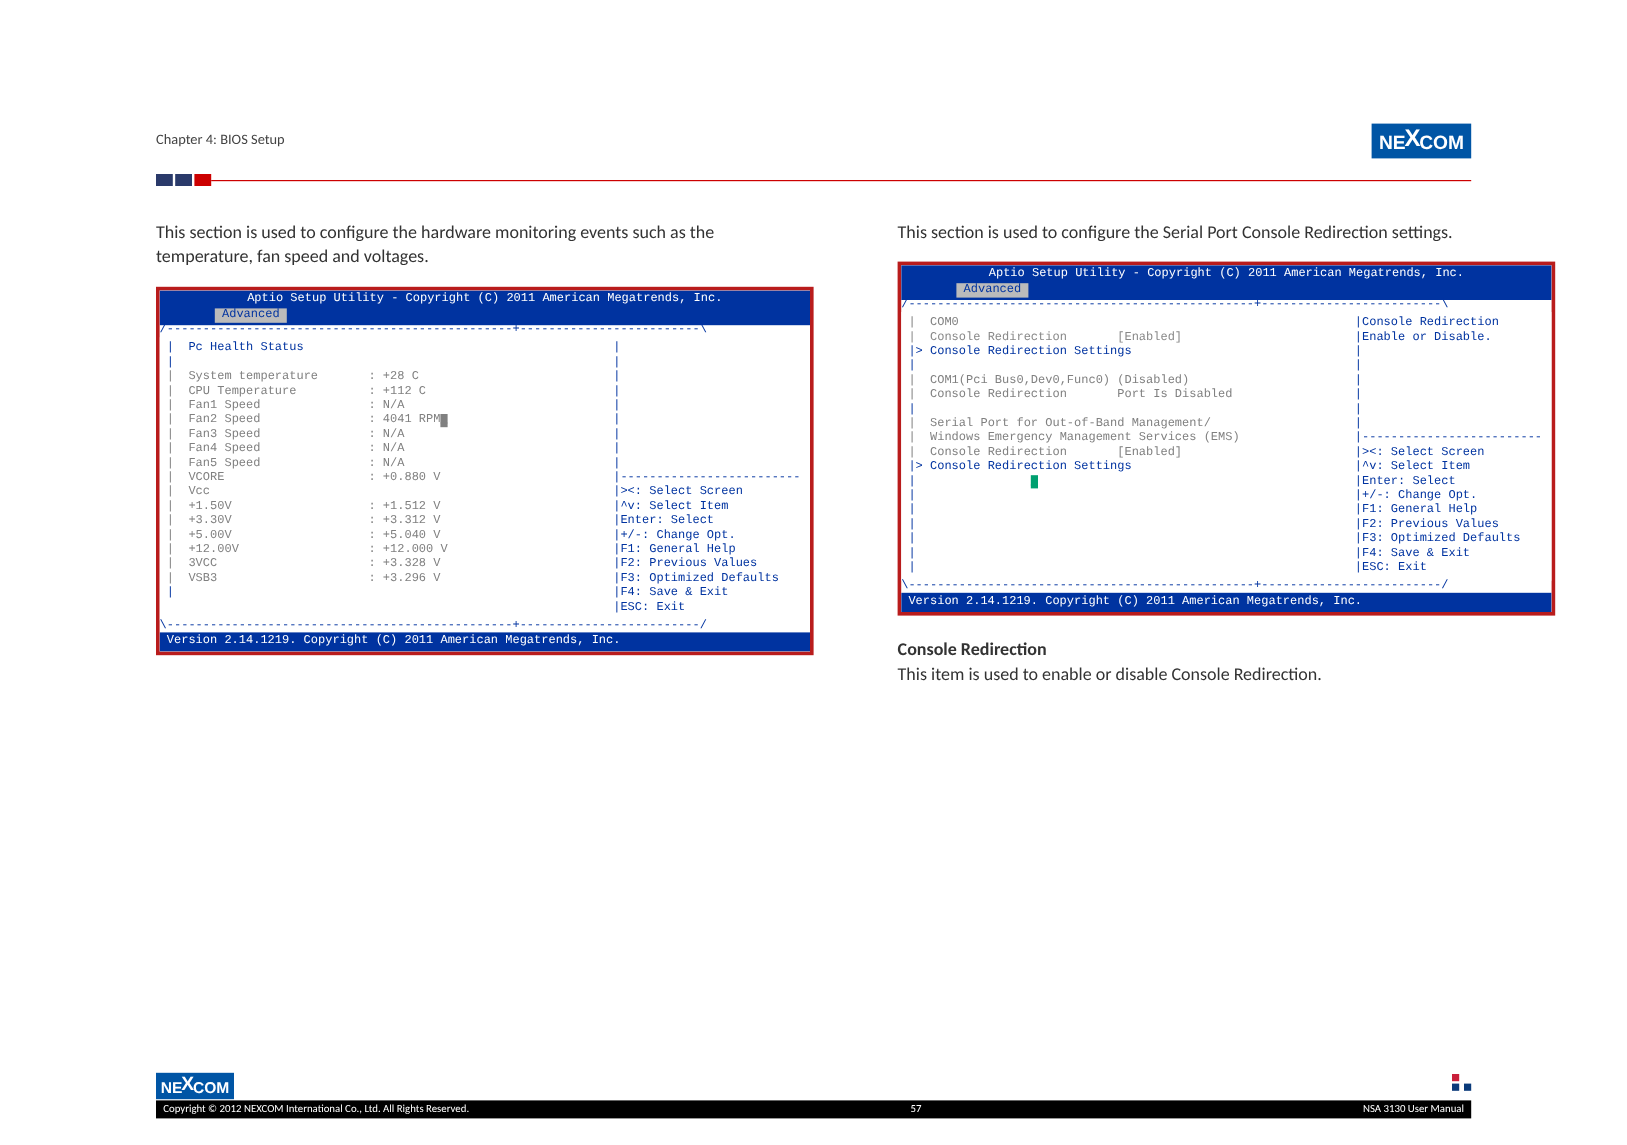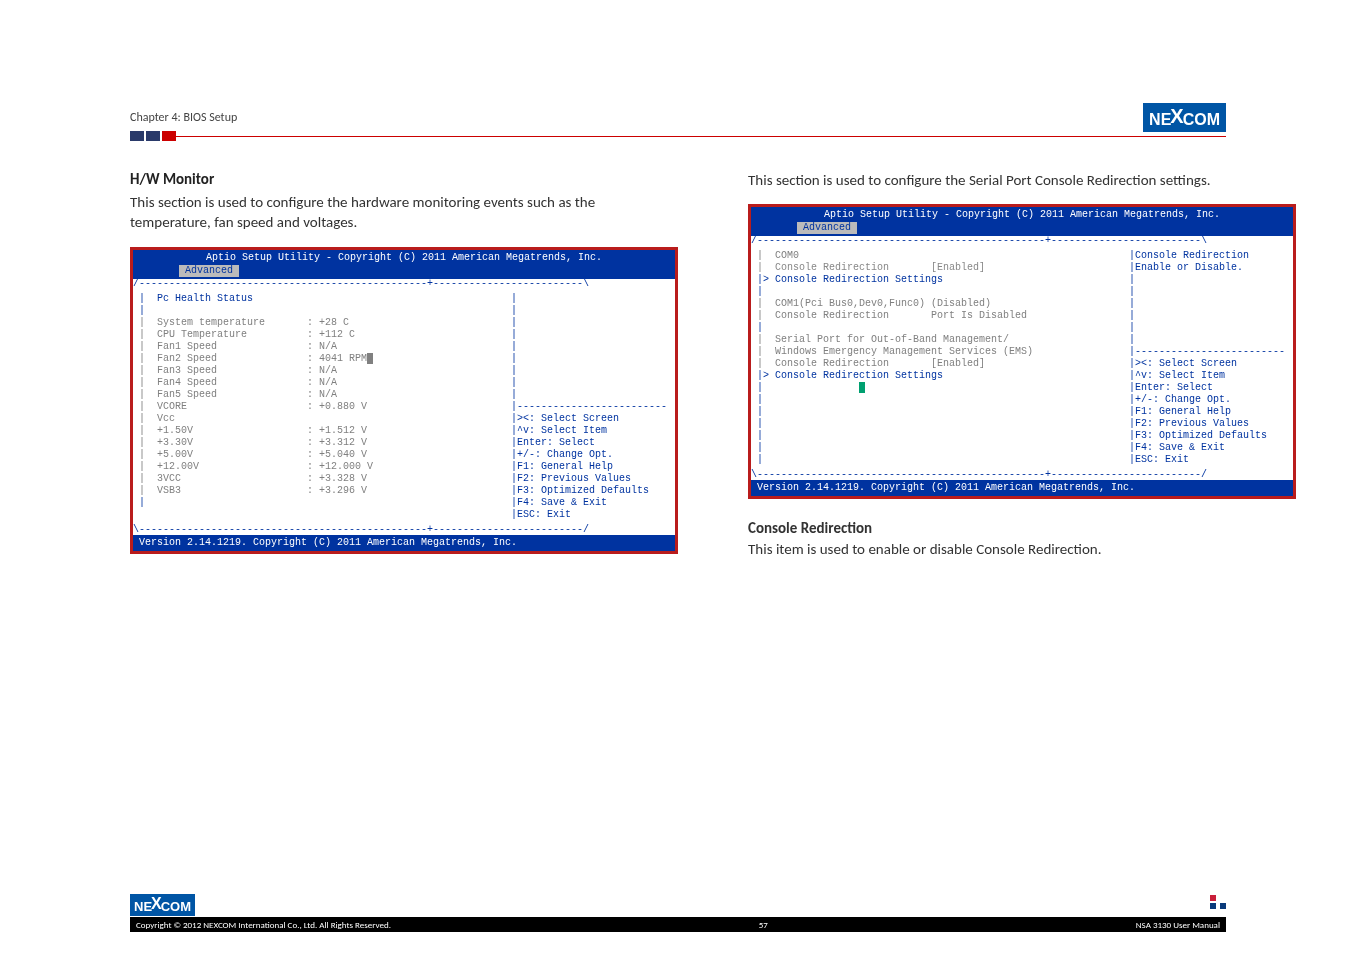--- a/index.html
+++ b/index.html
@@ -10,21 +10,21 @@
     font-family: Calibri, Arial, sans-serif;
     position: relative;
     color: #333;
   }
   .page {
     padding: 110px 130px 0 130px;
   }
   .chapter-header {
     font-size: 12px;
     color: #444;
-    margin-bottom: 6px;
+    margin-bottom: 20px;
   }
   .color-bars {
     display: flex;
     margin-bottom: 28px;
     height: 12px;
     align-items: center;
   }
   .bar { height: 10px; display: inline-block; }
   .bar.dark1 { width: 14px; background: #2a3a6a; }
   .bar.dark2 { width: 14px; background: #2a3a6a; margin-left: 2px;}
@@ -167,21 +167,20 @@
   <div class="color-bars">
     <span class="bar dark1"></span>
       <span class="bar dark2"></span>
       <span class="bar red"></span>
       <span class="bar line"></span>
   </div>
 
   <div class="columns">
 
     <div class="col">
-      <div class="section-title">H/W Monitor</div>
       <div class="section-desc">This section is used to configure the hardware monitoring events such as the temperature, fan speed and voltages.</div>
 
       <div class="bios-box">
         <div class="bios-titlebar">
           <div style="text-align:center">Aptio Setup Utility - Copyright (C) 2011 American Megatrends, Inc.</div>
           <div style="margin-left:40px;"><span class="tab">Advanced</span></div>
         </div>
         <div class="bios-sep">/------------------------------------------------+-------------------------\</div>
         <div class="bios-body">
           <div class="bios-left">

